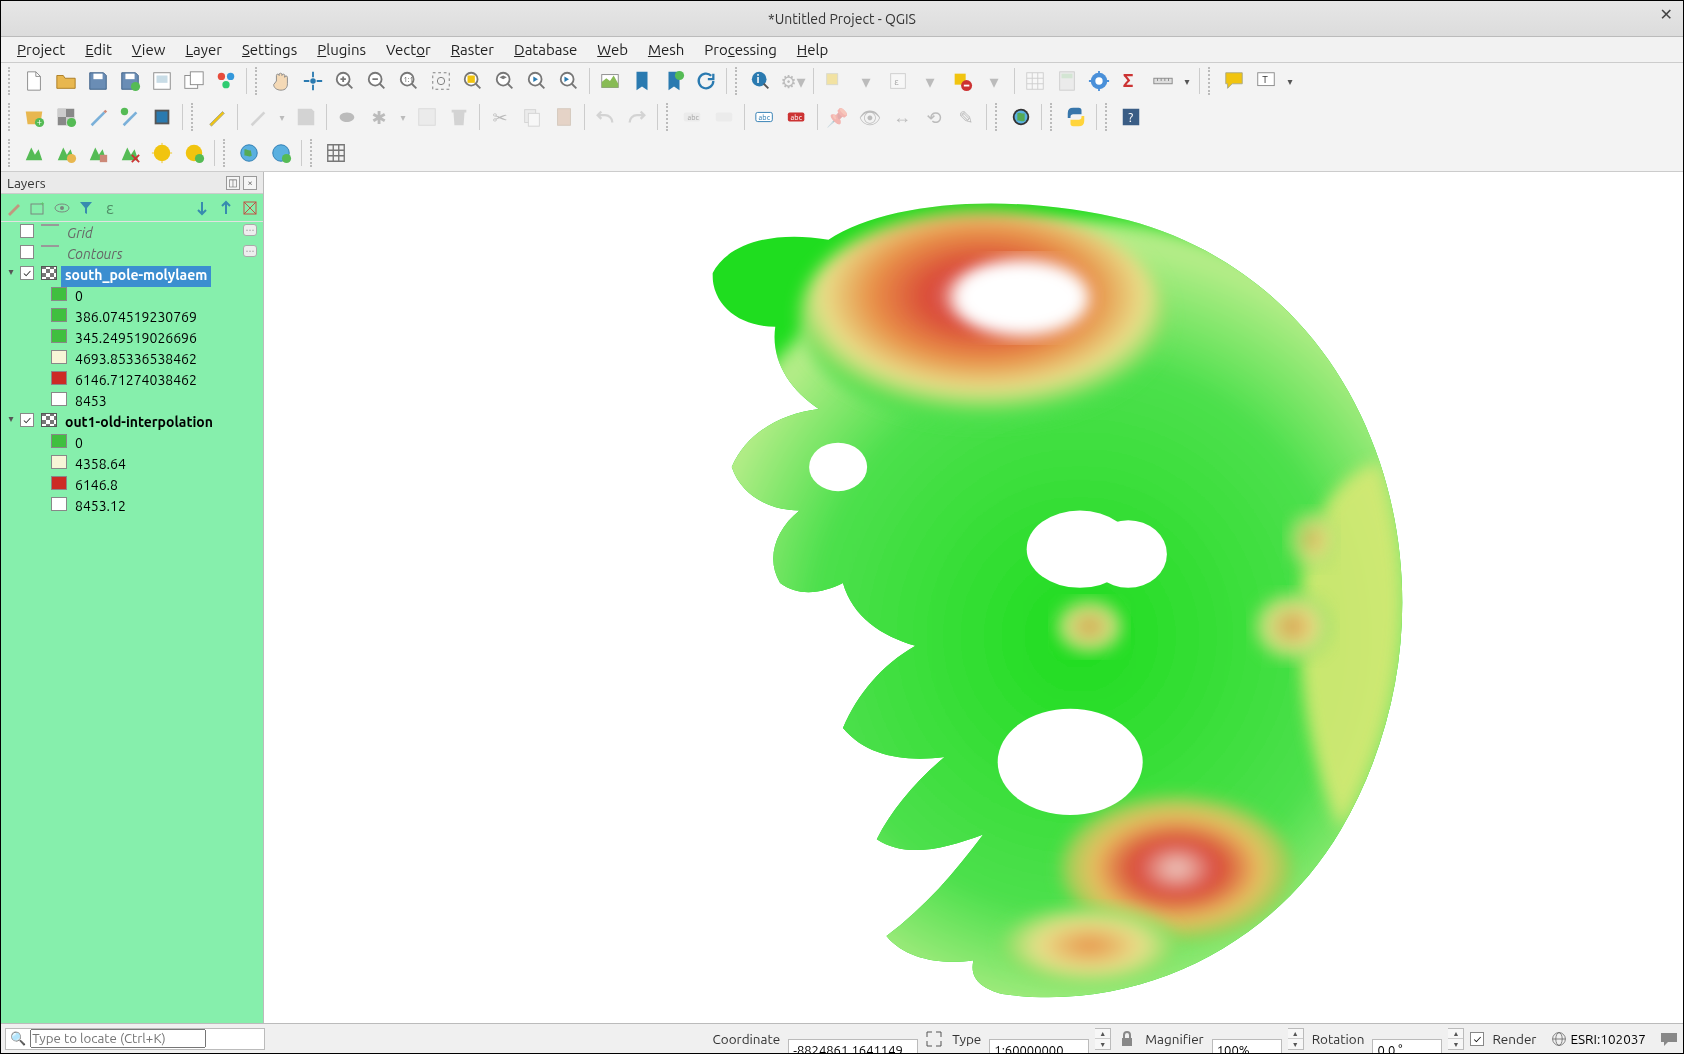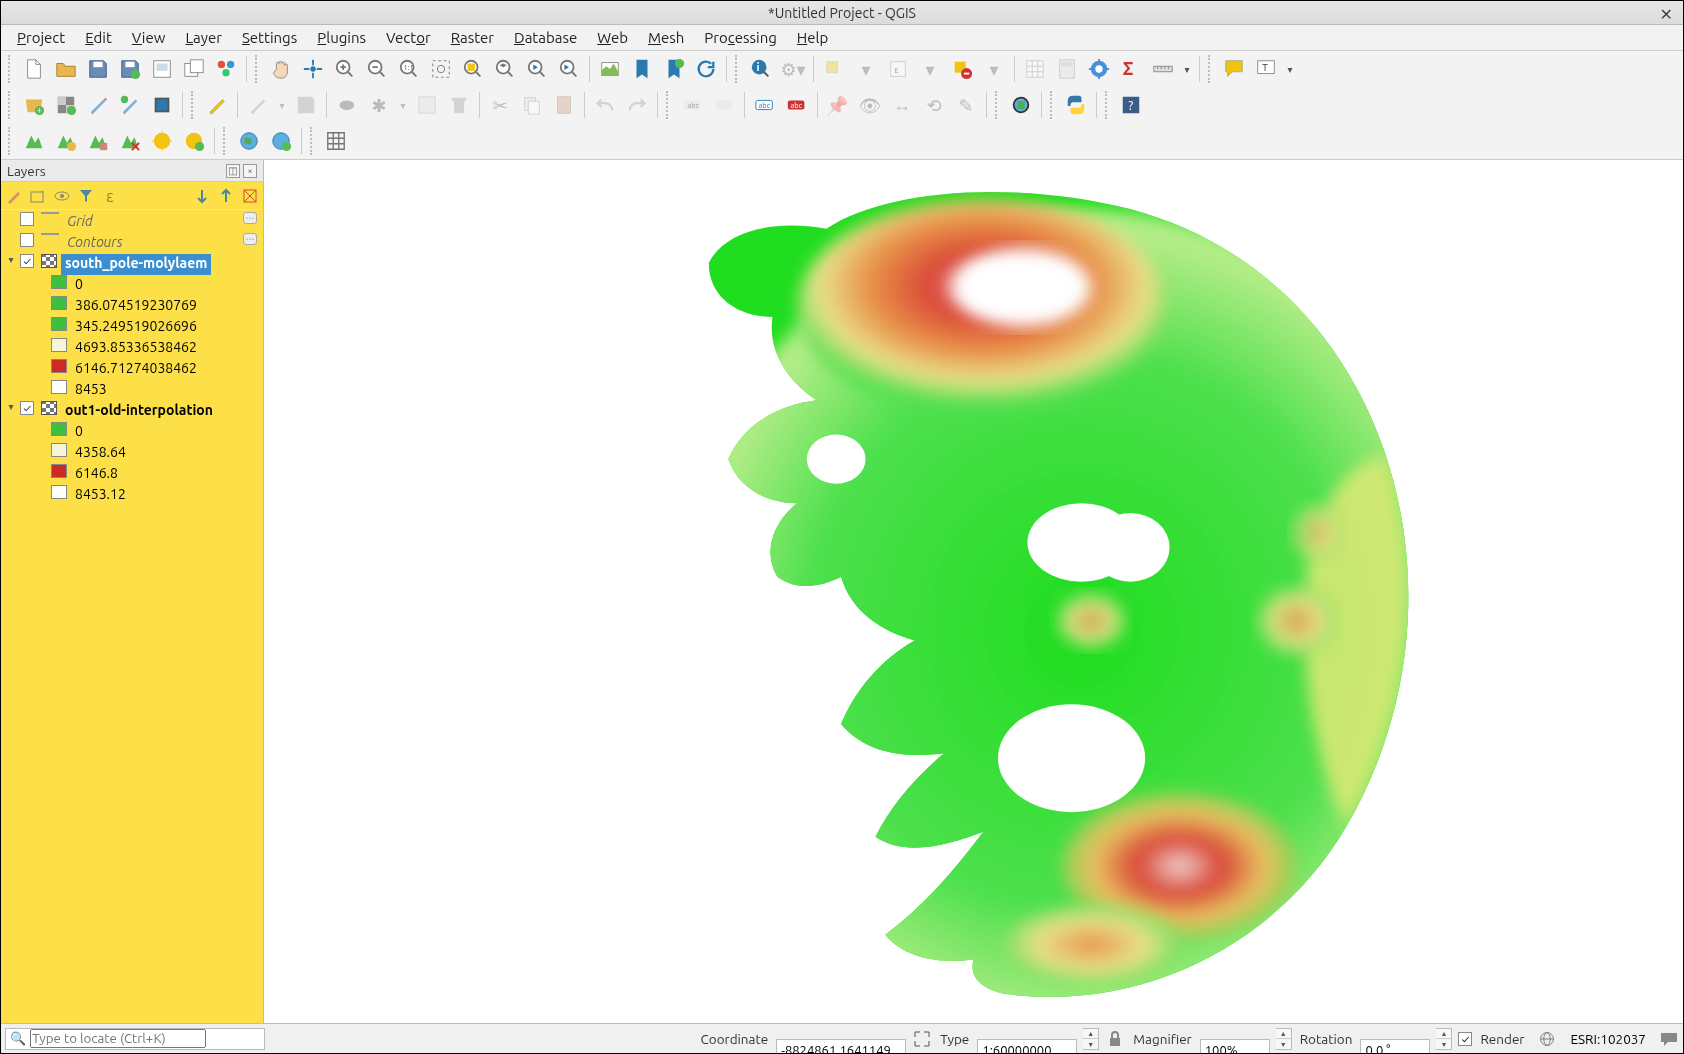--- a/index.html
+++ b/index.html
@@ -1,39 +1,39 @@
 <!DOCTYPE html>
 <html><head>
 <meta charset="utf-8">
 <style>
 * { box-sizing: border-box; margin: 0; padding: 0; font-family: "Segoe UI", Ubuntu, sans-serif; }
 html, body { width: 1684px; height: 1054px; overflow: hidden; background: #fff; }
 body { border: 1px solid #000; display: flex; flex-direction: column; }
 
 
-.titlebar { height: 24px; background: linear-gradient(#e6e6e6,#dcdcdc); border-bottom: 1px solid #bbb; display: flex; align-items: center; justify-content: center; position: relative; font-size: 14px; color: #333; }
+.titlebar { height: 36px; background: linear-gradient(#e6e6e6,#dcdcdc); border-bottom: 1px solid #bbb; display: flex; align-items: center; justify-content: center; position: relative; font-size: 14px; color: #333; }
 .titlebar .close { position: absolute; right: 10px; top: 4px; font-size: 16px; cursor: pointer; color: #444; }
 
 
 .menubar { height: 26px; background: #f2f2f2; border-bottom: 1px solid #ccc; display: flex; align-items: center; padding: 0 6px; font-size: 15px; color: #222; }
 .menubar .mi { padding: 2px 10px; cursor: pointer; }
 .menubar .mi u { text-decoration: underline; }
 
 
 .toolbar-area { background: #f3f3f3; border-bottom: 1px solid #ccc; }
 .toolbar-row { display: flex; align-items: center; padding: 2px 4px; gap: 2px; flex-wrap: wrap; min-height: 36px; }
 .tb-grip { width: 6px; height: 28px; border-left: 2px dotted #bbb; margin: 0 3px; }
 .tb-sep { width: 1px; height: 26px; background: #ccc; margin: 0 3px; }
 .tbtn { width: 30px; height: 30px; display: flex; align-items: center; justify-content: center; border: 1px solid transparent; border-radius: 3px; cursor: pointer; font-size: 18px; color: #555; }
 .tbtn.dim { opacity: 0.35; }
 .tbtn svg { width: 22px; height: 22px; }
 
 
 .main { flex: 1; display: flex; min-height: 0; }
-.sidebar { width: 263px; border-right: 1px solid #bbb; display: flex; flex-direction: column; background: #fde047; }
+.sidebar { width: 263px; border-right: 1px solid #bbb; display: flex; flex-direction: column; background: #86efac; }
 .panel-title { height: 22px; background: #eaeaea; border-bottom: 1px solid #ccc; display: flex; align-items: center; padding: 0 6px; font-size: 13.5px; color: #333; }
 .panel-title .spacer { flex: 1; }
 .panel-title .pbtn { width: 14px; height: 14px; border: 1px solid #999; margin-left: 3px; font-size: 10px; display: flex; align-items: center; justify-content: center; cursor: pointer; color: #666; background: #f5f5f5; }
 .panel-toolbar { height: 28px; border-bottom: 1px solid #e2e2e2; display: flex; align-items: center; padding: 0 4px; gap: 6px; }
 .panel-toolbar .mini { width: 18px; height: 18px; cursor: pointer; opacity: 0.85; display:flex; align-items:center; justify-content:center; }
 .panel-toolbar .mini svg { width:16px; height:16px; }
 
 
 .tree { flex: 1; overflow: auto; font-size: 14px; padding-top: 2px; }
 .tree-row { display: flex; height: 21px; padding-left: 4px; white-space: nowrap; }
@@ -61,21 +61,21 @@
 .locator { width: 260px; height: 22px; border: 1px solid #bbb; background: #fff; display: flex; align-items: center; padding: 0 4px; color: #888; }
 .locator .mag { margin-right: 4px; font-size: 13px; }
 .statusbar .flex { flex: 1; }
 .sfield { height: 22px; border: 1px solid #bbb; background: #fff; padding: 0 4px; display: flex; align-items: center; margin-top: 23px; }
 .sfield input { border: none; outline: none; width: 100%; font-size: 13px; background: transparent; }
 .spin { width: 16px; display: flex; flex-direction: column; border: 1px solid #bbb; border-left: none; height:22px;}
 .spin div { flex:1; font-size:7px; display:flex; align-items:center; justify-content:center; background:#f7f7f7; cursor:pointer; color:#555;}
 .spin div:first-child{border-bottom:1px solid #ccc;}
 .sb-lbl { padding: 0 2px; color: #333; }
 .sb-ico { width:20px; height:20px; display:flex; align-items:center; justify-content:center; color:#555; cursor:pointer;}
-.crs-btn { padding: 2px 6px; border: 1px solid transparent; cursor: pointer; display:flex; align-items:center; gap:15px; }
+.crs-btn { padding: 2px 6px; border: 1px solid transparent; cursor: pointer; display:flex; align-items:center; gap:3px; }
 
 </style>
 </head>
 <body>
 
 <div class="titlebar">
   <span>*Untitled Project - QGIS</span>
   <span class="close">✕</span>
 </div>
 

